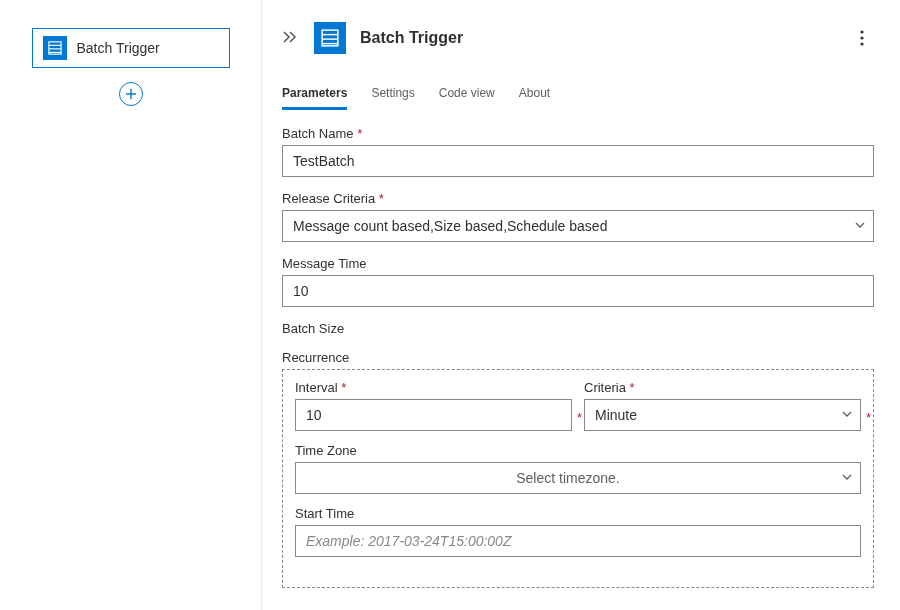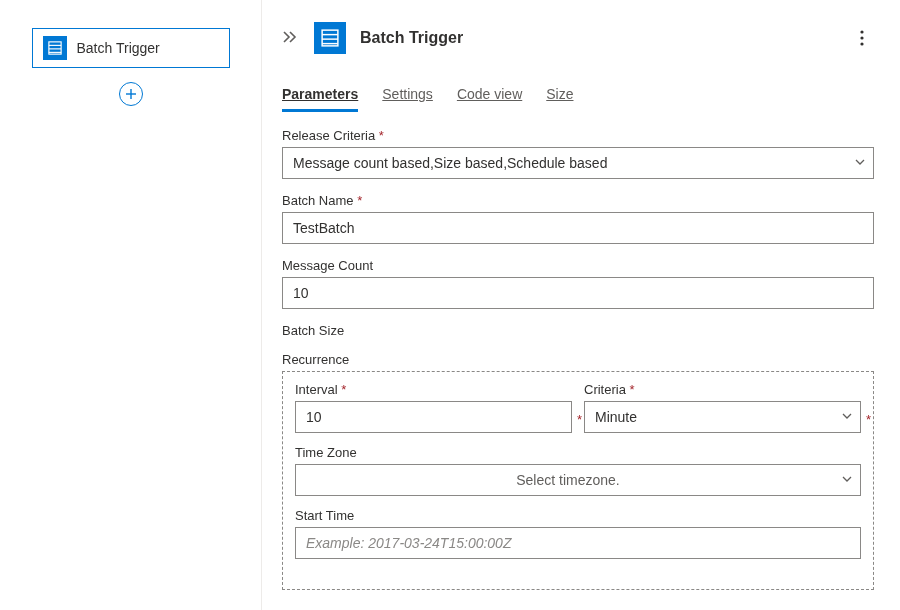--- a/index.html
+++ b/index.html
@@ -98,25 +98,24 @@
     font-size:18px;
   }
   .tabs {
     display: flex;
     gap: 24px;
     border-bottom: 0px solid transparent;
     margin-bottom: 16px;
   }
   .tab {
     padding: 6px 0 10px 0;
-    font-size: 14px;
+    font-size: 12px;
     color: #605e5c;
     cursor: pointer;
     position: relative;
-    text-decoration: underline;
   }
   .tab.active {
     color: #323130;
     font-weight: 600;
   }
   .tab.active::after {
     content: "";
     position: absolute;
     left: 0; right: 0; bottom: 0;
     height: 3px;
@@ -230,44 +229,44 @@
           <circle cx="2" cy="8" r="1.6" fill="#323130"></circle>
           <circle cx="2" cy="14" r="1.6" fill="#323130"></circle>
         </svg>
     </div>
   </div>
 
   <div class="tabs">
     <div class="tab active">Parameters</div>
     <div class="tab">Settings</div>
     <div class="tab">Code view</div>
-    <div class="tab">Size</div>
+    <div class="tab">About</div>
+  </div>
+
+  <div class="form-group">
+    <label class="form-label req">Batch Name</label>
+    <input class="text-input" type="text" value="TestBatch" style="">
   </div>
 
   <div class="form-group">
     <label class="form-label req">Release Criteria</label>
     <div class="select-wrap">
       <div class="select-display">
         <span>Message count based,Size based,Schedule based</span>
       </div>
       <span class="chev">
         <svg width="12" height="12" viewBox="0 0 12 12">
             <polyline points="2,4 6,8 10,4" fill="none" stroke="#605e5c" stroke-width="1.3"></polyline>
           </svg>
       </span>
     </div>
   </div>
 
   <div class="form-group">
-    <label class="form-label req">Batch Name</label>
-    <input class="text-input" type="text" value="TestBatch" style="">
-  </div>
-
-  <div class="form-group">
-    <label class="form-label">Message Count</label>
+    <label class="form-label">Message Time</label>
     <input class="text-input" type="text" value="10" style="">
   </div>
 
   <div class="form-group">
     <label class="form-label">Batch Size</label>
   </div>
 
   <div class="form-group">
     <label class="form-label">Recurrence</label>
     <div class="recurrence-box">

